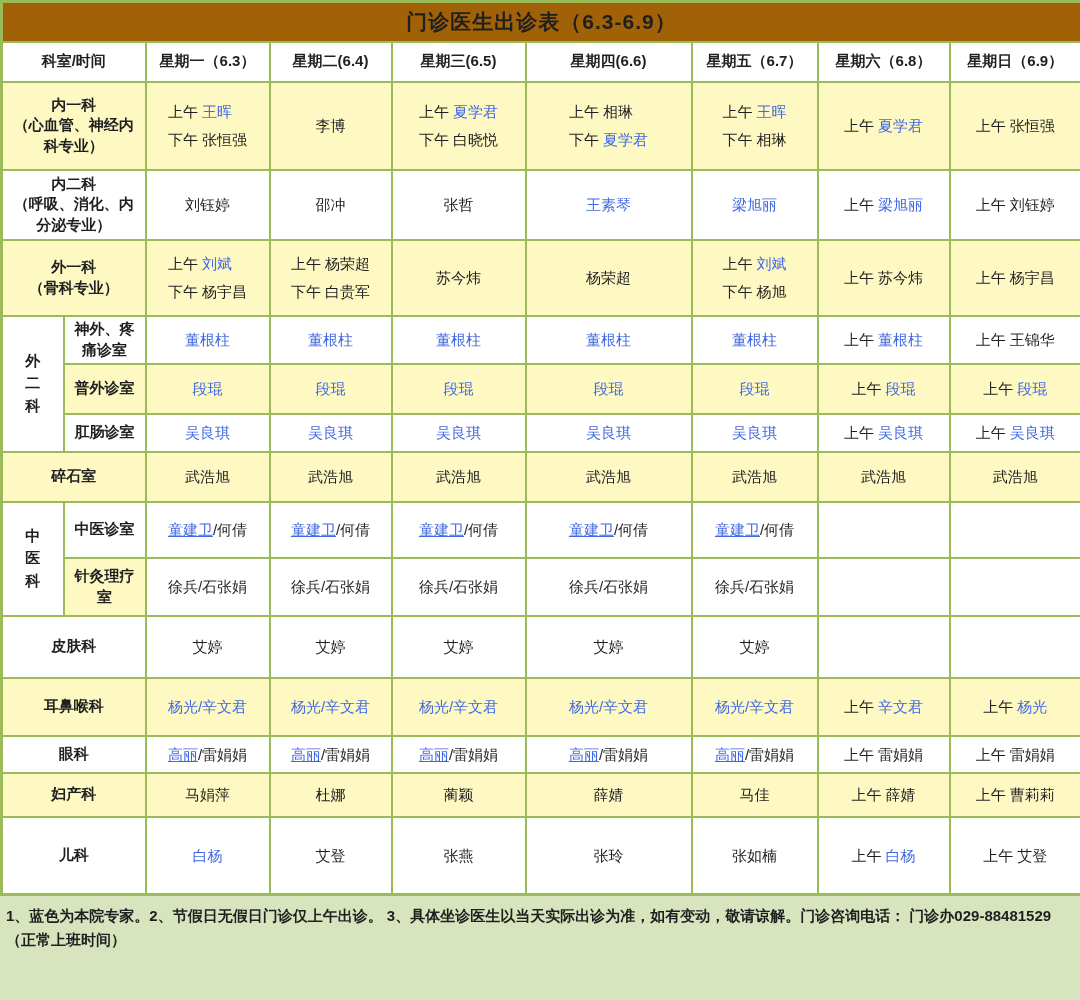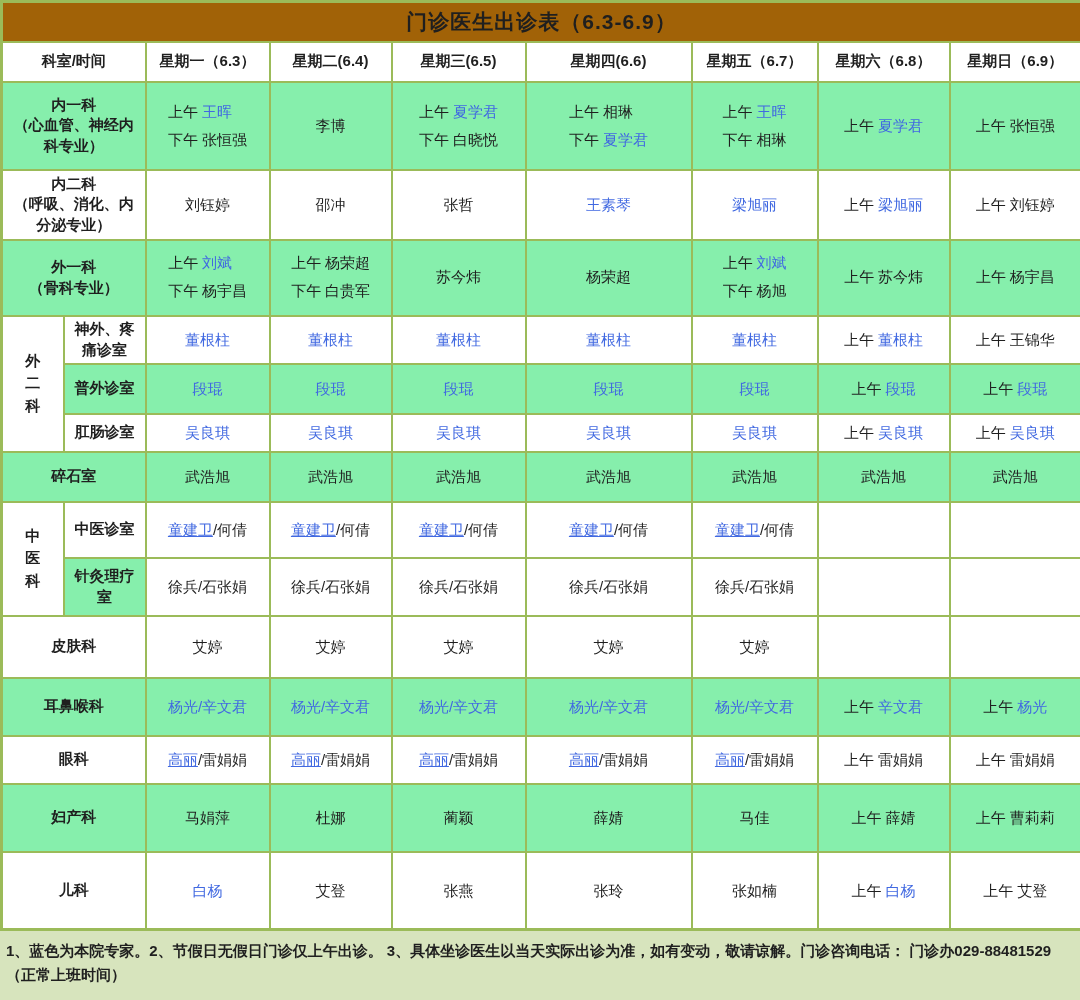--- a/index.html
+++ b/index.html
@@ -25,21 +25,21 @@
     font-size:15px;
     overflow:hidden;
   }
   .title-cell{
     font-size:21px;
     font-weight:bold;
     letter-spacing:1px;
     background:#a16207;
   }
   th{font-weight:bold;font-size:15px;background:#ffffff;}
-  .band{background:#86efac;}
+  .band{background:#fef9c3;}
   .dlabel,.slabel{font-weight:bold;white-space:pre-line;line-height:1.35;}
   .glabel{font-weight:bold;white-space:pre-line;line-height:1.5;}
   .cell{font-weight:normal;}
   .line{line-height:1.4;}
   .multi{display:inline-block;text-align:left;}
   .multi .line{margin:7px 0;}
   .blue{color:#4169e1;}
   .u{text-decoration:underline;}
   .footer-note{
     background:#d7e4bd;
@@ -117,21 +117,21 @@
           <td class="cell">
             <div class="line"><span class="blue">梁旭丽</span></div>
           </td>
           <td class="cell">
             <div class="line"><span>上午 </span><span class="blue">梁旭丽</span></div>
           </td>
           <td class="cell">
             <div class="line"><span>上午 刘钰婷</span></div>
           </td>
         </tr>
-        <tr style="height: 76px; font-family: Liberation Serif, serif;">
+        <tr style="height: 76px;">
           <td colspan="2" class="dlabel band">外一科
 （骨科专业）</td>
           <td class="cell band"><div class="multi"><div class="line"><span>上午 </span><span class="blue">刘斌</span></div><div class="line"><span>下午 杨宇昌</span></div></div></td>
           <td class="cell band"><div class="multi"><div class="line"><span>上午  杨荣超</span></div><div class="line"><span>下午  白贵军</span></div></div></td>
           <td class="cell band">
             <div class="line"><span>苏今炜</span></div>
           </td>
           <td class="cell band">
             <div class="line"><span>杨荣超</span></div>
           </td>
@@ -322,21 +322,21 @@
           <td class="cell band">
             <div class="line"><span class="blue">杨光/辛文君</span></div>
           </td>
           <td class="cell band">
             <div class="line"><span>上午 </span><span class="blue">辛文君</span></div>
           </td>
           <td class="cell band">
             <div class="line"><span>上午 </span><span class="blue">杨光</span></div>
           </td>
         </tr>
-        <tr style="height: 48px;">
+        <tr style="height: 37px;">
           <td colspan="2" class="dlabel">眼科</td>
           <td class="cell">
             <div class="line"><span class="blue u">高丽</span><span>/雷娟娟</span></div>
           </td>
           <td class="cell">
             <div class="line"><span class="blue u">高丽</span><span>/雷娟娟</span></div>
           </td>
           <td class="cell">
             <div class="line"><span class="blue u">高丽</span><span>/雷娟娟</span></div>
           </td>
@@ -346,21 +346,21 @@
           <td class="cell">
             <div class="line"><span class="blue u">高丽</span><span>/雷娟娟</span></div>
           </td>
           <td class="cell">
             <div class="line"><span>上午 雷娟娟</span></div>
           </td>
           <td class="cell">
             <div class="line"><span>上午 雷娟娟</span></div>
           </td>
         </tr>
-        <tr style="height: 68px;">
+        <tr style="height: 44px;">
           <td colspan="2" class="dlabel band">妇产科</td>
           <td class="cell band">
             <div class="line"><span>马娟萍</span></div>
           </td>
           <td class="cell band">
             <div class="line"><span>杜娜</span></div>
           </td>
           <td class="cell band">
             <div class="line"><span>蔺颖</span></div>
           </td>

